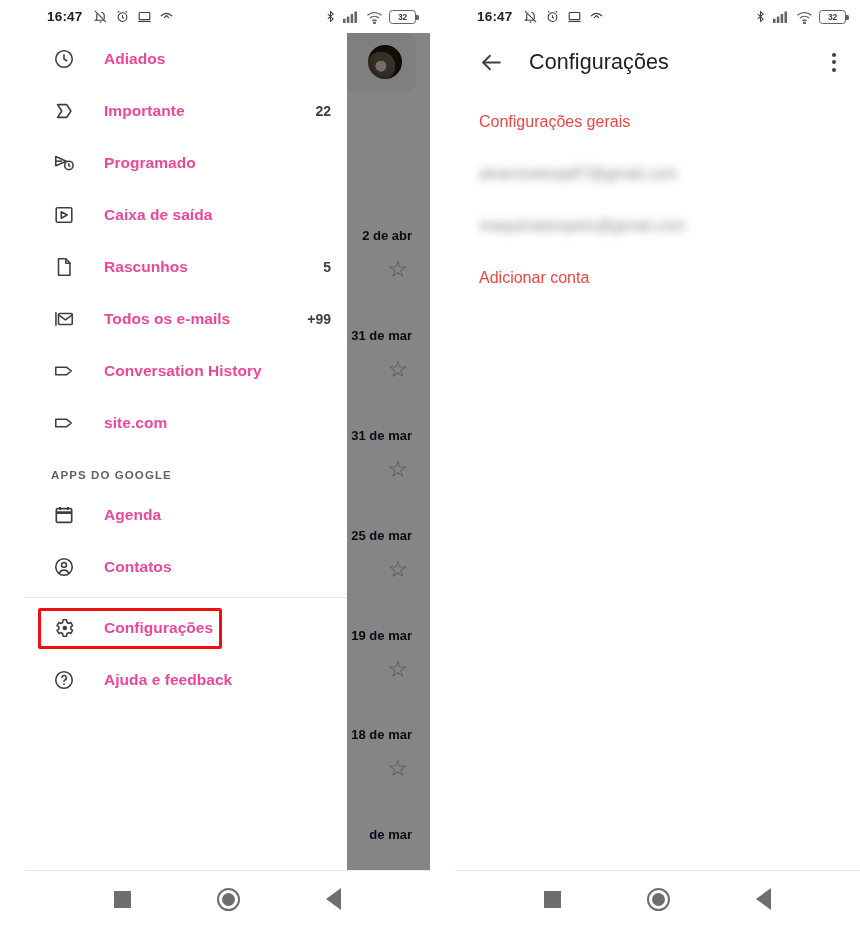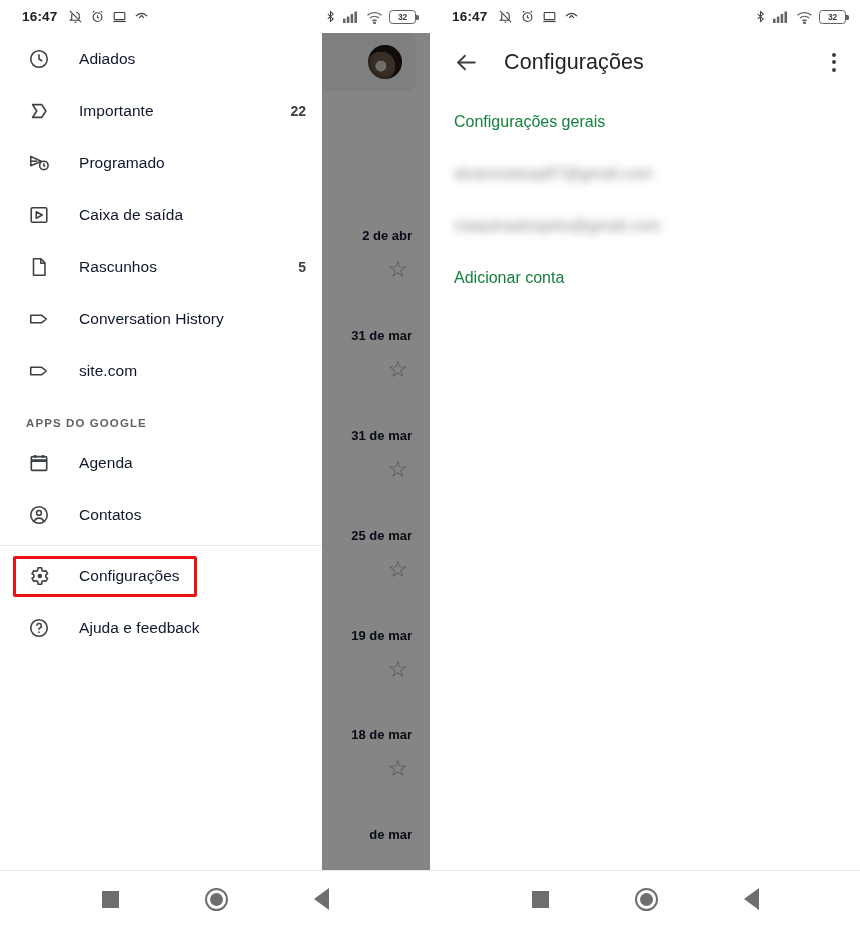--- a/index.html
+++ b/index.html
@@ -3,21 +3,21 @@
 <meta charset="utf-8">
 <style>
   * { box-sizing: border-box; margin: 0; padding: 0; }
   html, body {
     width: 860px; height: 927px;
     background: #ffffff;
     font-family: "Liberation Sans", sans-serif;
     overflow: hidden;
   }
   .screens { position: relative; width: 860px; height: 927px; display: flex; }
-  .screen { position: relative; width: 443px; height: 927px; background: #ffffff; overflow: hidden; }
+  .screen { position: relative; width: 443px; height: 927px; background: #ffffff; overflow: hidden; margin-left: 25px; }
 
   
   .statusbar {
     height: 33px; display: flex; align-items: center;
     padding: 0 14px 0 22px; font-size: 13.5px; font-weight: bold; color: #202124;
   }
   .sb-left { display: flex; align-items: center; gap: 7px; }
   .sb-right { margin-left: auto; display: flex; align-items: center; gap: 6px; }
   .sb-icon { display: inline-flex; align-items: center; justify-content: center; }
   .sb-time { letter-spacing: .2px; margin-right: 3px; }
@@ -82,39 +82,39 @@
   
   .drawer {
     position: absolute; top: 0; left: 0; width: 322px; bottom: 0;
     background: #ffffff; overflow: hidden;
   }
   .drawer-scroll { position: absolute; inset: 0; }
   .nav-item {
     position: relative; display: flex; align-items: center; height: 52px; padding: 0 16px 0 26px;
   }
   .nav-ico { width: 26px; display: flex; align-items: center; justify-content: center; color: #3c4043; }
-  .nav-label { margin-left: 27px; font-size: 15.5px; color: #0f172a; letter-spacing: .05px; }
+  .nav-label { margin-left: 27px; font-size: 15.5px; color: #ec4899; letter-spacing: .05px; font-weight: bold; }
   .nav-count { margin-left: auto; font-size: 14px; color: #3c4043; font-weight: bold; }
   .sec-head {
     font-size: 11.5px; letter-spacing: 1.1px; color: #5f6368; font-weight: bold;
     padding: 20px 8px 8px 26px;
   }
   .divider { height: 1px; background: #e4e6e8; margin: 4px 0; }
   .hl-box {
     position: absolute; left: 13px; right: 125px; top: 6px; bottom: 5px;
     border: 3px solid #ee1111; border-radius: 2px; pointer-events: none;
   }
 
   
   .set-appbar { display: flex; align-items: center; height: 58px; padding: 0 18px 0 24px; }
   .back-arrow { width: 26px; height: 26px; color: #3c4043; display: flex; align-items: center; }
   .set-title { margin-left: 24px; font-size: 21.5px; color: #202124; letter-spacing: .1px; }
   .kebab { margin-left: auto; display: flex; flex-direction: column; gap: 3.5px; padding: 6px; }
   .kebab i { width: 4px; height: 4px; border-radius: 50%; background: #3c4043; display: block; }
-  .set-item { height: 52px; display: flex; align-items: center; padding: 0 24px; font-size: 16px; color: #15803d; }
+  .set-item { height: 52px; display: flex; align-items: center; padding: 0 24px; font-size: 16px; color: #ef4444; }
   .set-item.blurred { color: #8a8a8a; filter: blur(4.2px); }
   .set-gap { height: 5px; }
 
   
   .navbar {
     position: absolute; left: 0; right: 0; bottom: 0; height: 57px;
     border-top: 1px solid #e8eaed; background: #ffffff;
     display: flex; align-items: center; justify-content: center; gap: 86px;
   }
   .nv-square { width: 17px; height: 17px; background: #6e6e6e; }
@@ -306,20 +306,31 @@
             <span class="nav-ico">
               <svg width="22" height="22" viewBox="0 0 24 24" fill="none" stroke="#3c4043" stroke-width="1.7" stroke-linejoin="round">
                 <path d="M6 3h8l4.5 4.5V21H6z"></path>
                   <path d="M14 3v5h4.5"></path>
               </svg>
             </span>
             <span class="nav-label">Rascunhos</span>
             <span class="nav-count">5</span>
           </div>
 
+          <div class="nav-item">
+            <span class="nav-ico">
+              <svg width="22" height="22" viewBox="0 0 24 24" fill="none" stroke="#3c4043" stroke-width="1.7" stroke-linejoin="round">
+                <rect x="6" y="6" width="15" height="12" rx="1"></rect>
+                <path d="M6 7.4 13.5 13 21 7.4"></path>
+                  <path d="M3.2 4.6v14.8"></path>
+              </svg>
+            </span>
+            <span class="nav-label">Todos os e-mails</span>
+            <span class="nav-count">+99</span>
+          </div>
 
 
 
           <div class="nav-item">
             <span class="nav-ico">
               <svg width="22" height="22" viewBox="0 0 24 24" fill="none" stroke="#3c4043" stroke-width="1.7" stroke-linejoin="round">
                 <path d="M3 8h12l5 4-5 4H3z"></path>
               </svg>
             </span>
             <span class="nav-label">Conversation History</span>

